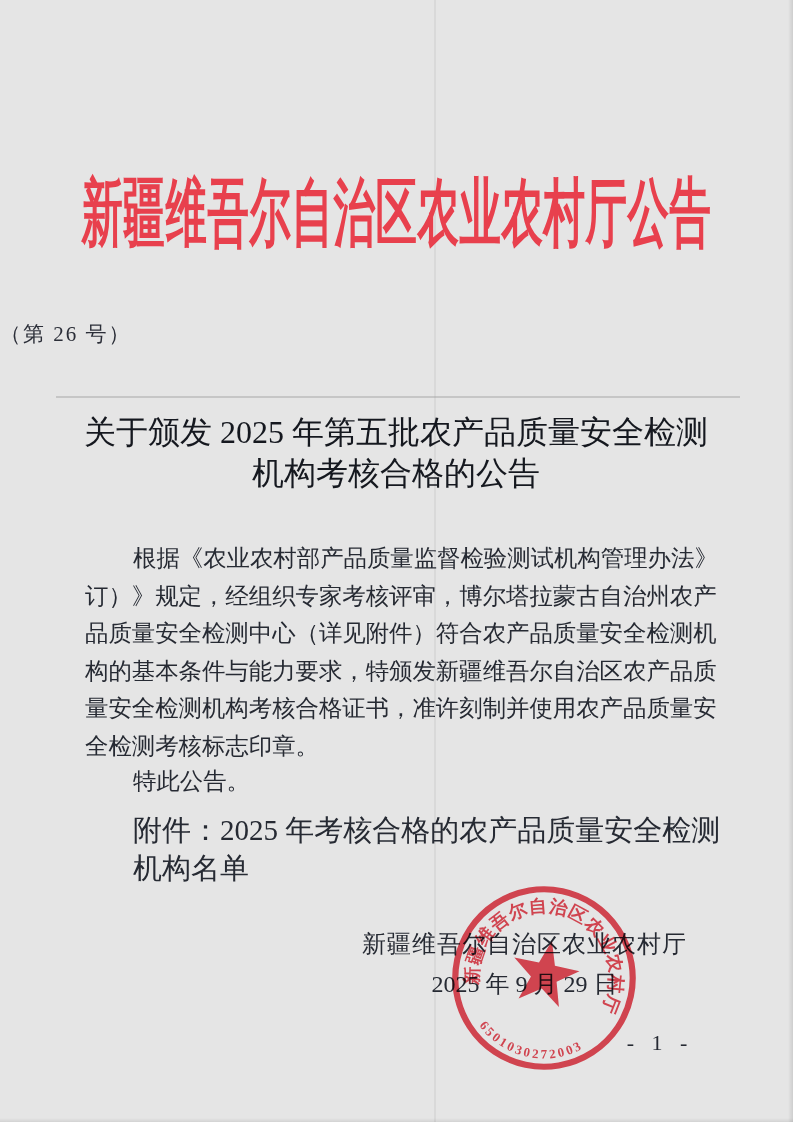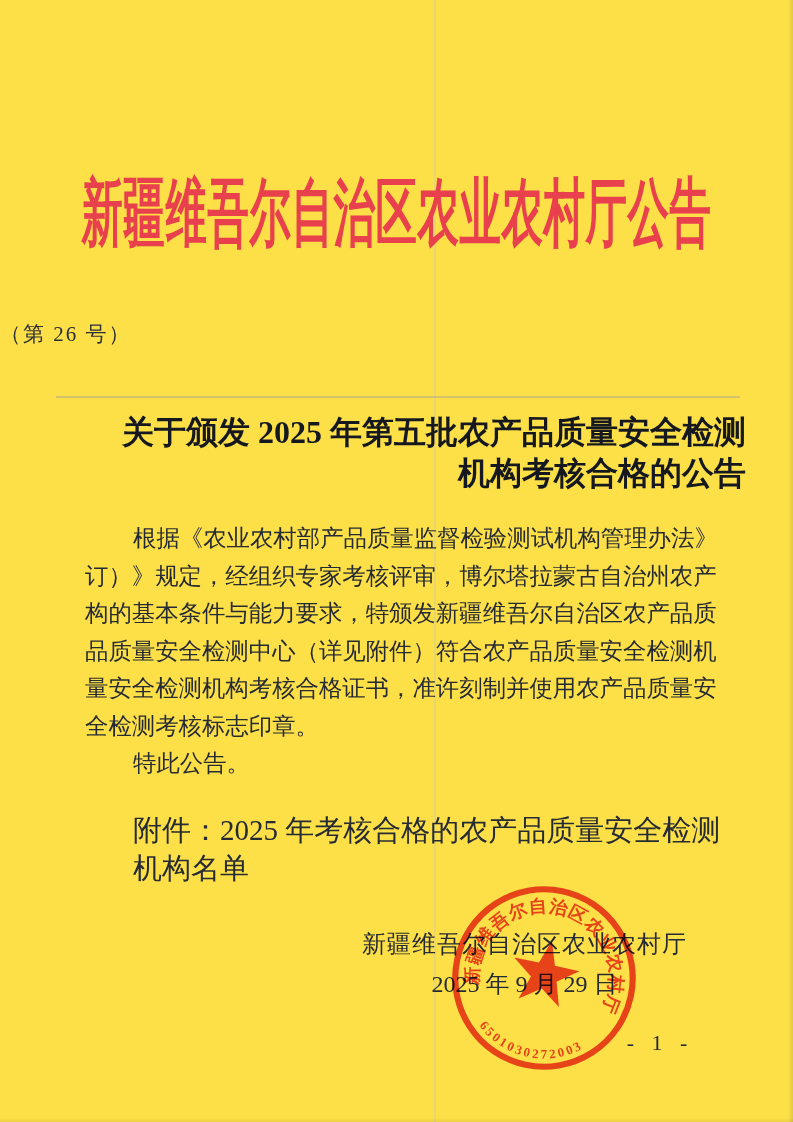--- a/index.html
+++ b/index.html
@@ -5,21 +5,21 @@
   * { margin: 0; padding: 0; box-sizing: border-box; }
   html, body { width: 793px; height: 1122px; }
   body {
     font-family: "Liberation Serif", "DejaVu Serif", serif;
     background: #ffffff;
   }
   .page {
     position: relative;
     width: 793px;
     height: 1122px;
-    background: #fde047;
+    background: #e5e5e5;
     overflow: hidden;
   }
   
   .crease {
     position: absolute;
     left: 434px; top: 0;
     width: 2px; height: 1122px;
     background: rgba(195,195,195,0.35);
   }
   .edge-right {
@@ -60,45 +60,46 @@
   .divider {
     position: absolute;
     top: 396px; left: 56px;
     width: 684px; height: 2px;
     background: rgba(160,160,160,0.45);
   }
   .heading {
     position: absolute;
     top: 412px; left: 46px;
     width: 700px;
-    text-align: right;
+    text-align: center;
     font-size: 32px;
-    font-weight: bold;
+    font-weight: normal;
     color: #15181f;
     line-height: 41px;
   }
   .body-block {
     position: absolute;
     top: 520px; left: 85px;
     width: 629px;
     font-size: 23.4px;
     color: #262a33;
   }
   .bline {
     height: 37.5px;
     line-height: 37.5px;
     text-align: justify;
     text-align-last: justify;
     white-space: nowrap;
   }
-  .bline.first { padding-left: 48px; }
+  .bline.first { padding-left: 48px; margin-top: 20px; }
   .bline.last { text-align-last: left; }
   .closing {
     height: 37.5px; line-height: 37.5px;
     padding-left: 48px;
+    font-family: Liberation Mono, monospace;
   }
   .attach-block {
     position: absolute;
     top: 812px; left: 85px;
     width: 650px;
     font-size: 29px;
     color: #262a33;
     line-height: 37.5px;
   }
   .attach-l1 { padding-left: 48px; }
@@ -157,22 +158,22 @@
   <div class="divider"></div>
 
   <div class="heading">
     <div>关于颁发 2025 年第五批农产品质量安全检测</div>
     <div>机构考核合格的公告</div>
   </div>
 
   <div class="body-block">
     <div class="bline first">根据《农业农村部产品质量监督检验测试机构管理办法》</div>
     <div class="bline">订）》规定，经组织专家考核评审，博尔塔拉蒙古自治州农产</div>
+    <div class="bline">品质量安全检测中心（详见附件）符合农产品质量安全检测机</div>
     <div class="bline">构的基本条件与能力要求，特颁发新疆维吾尔自治区农产品质</div>
-    <div class="bline">品质量安全检测中心（详见附件）符合农产品质量安全检测机</div>
     <div class="bline">量安全检测机构考核合格证书，准许刻制并使用农产品质量安</div>
     <div class="bline last">全检测考核标志印章。</div>
     <div class="closing">特此公告。</div>
   </div>
 
   <div class="attach-block">
     <div class="attach-l1">附件：2025 年考核合格的农产品质量安全检测机构名单</div>
   </div>
 
   <div class="issuer-name">

